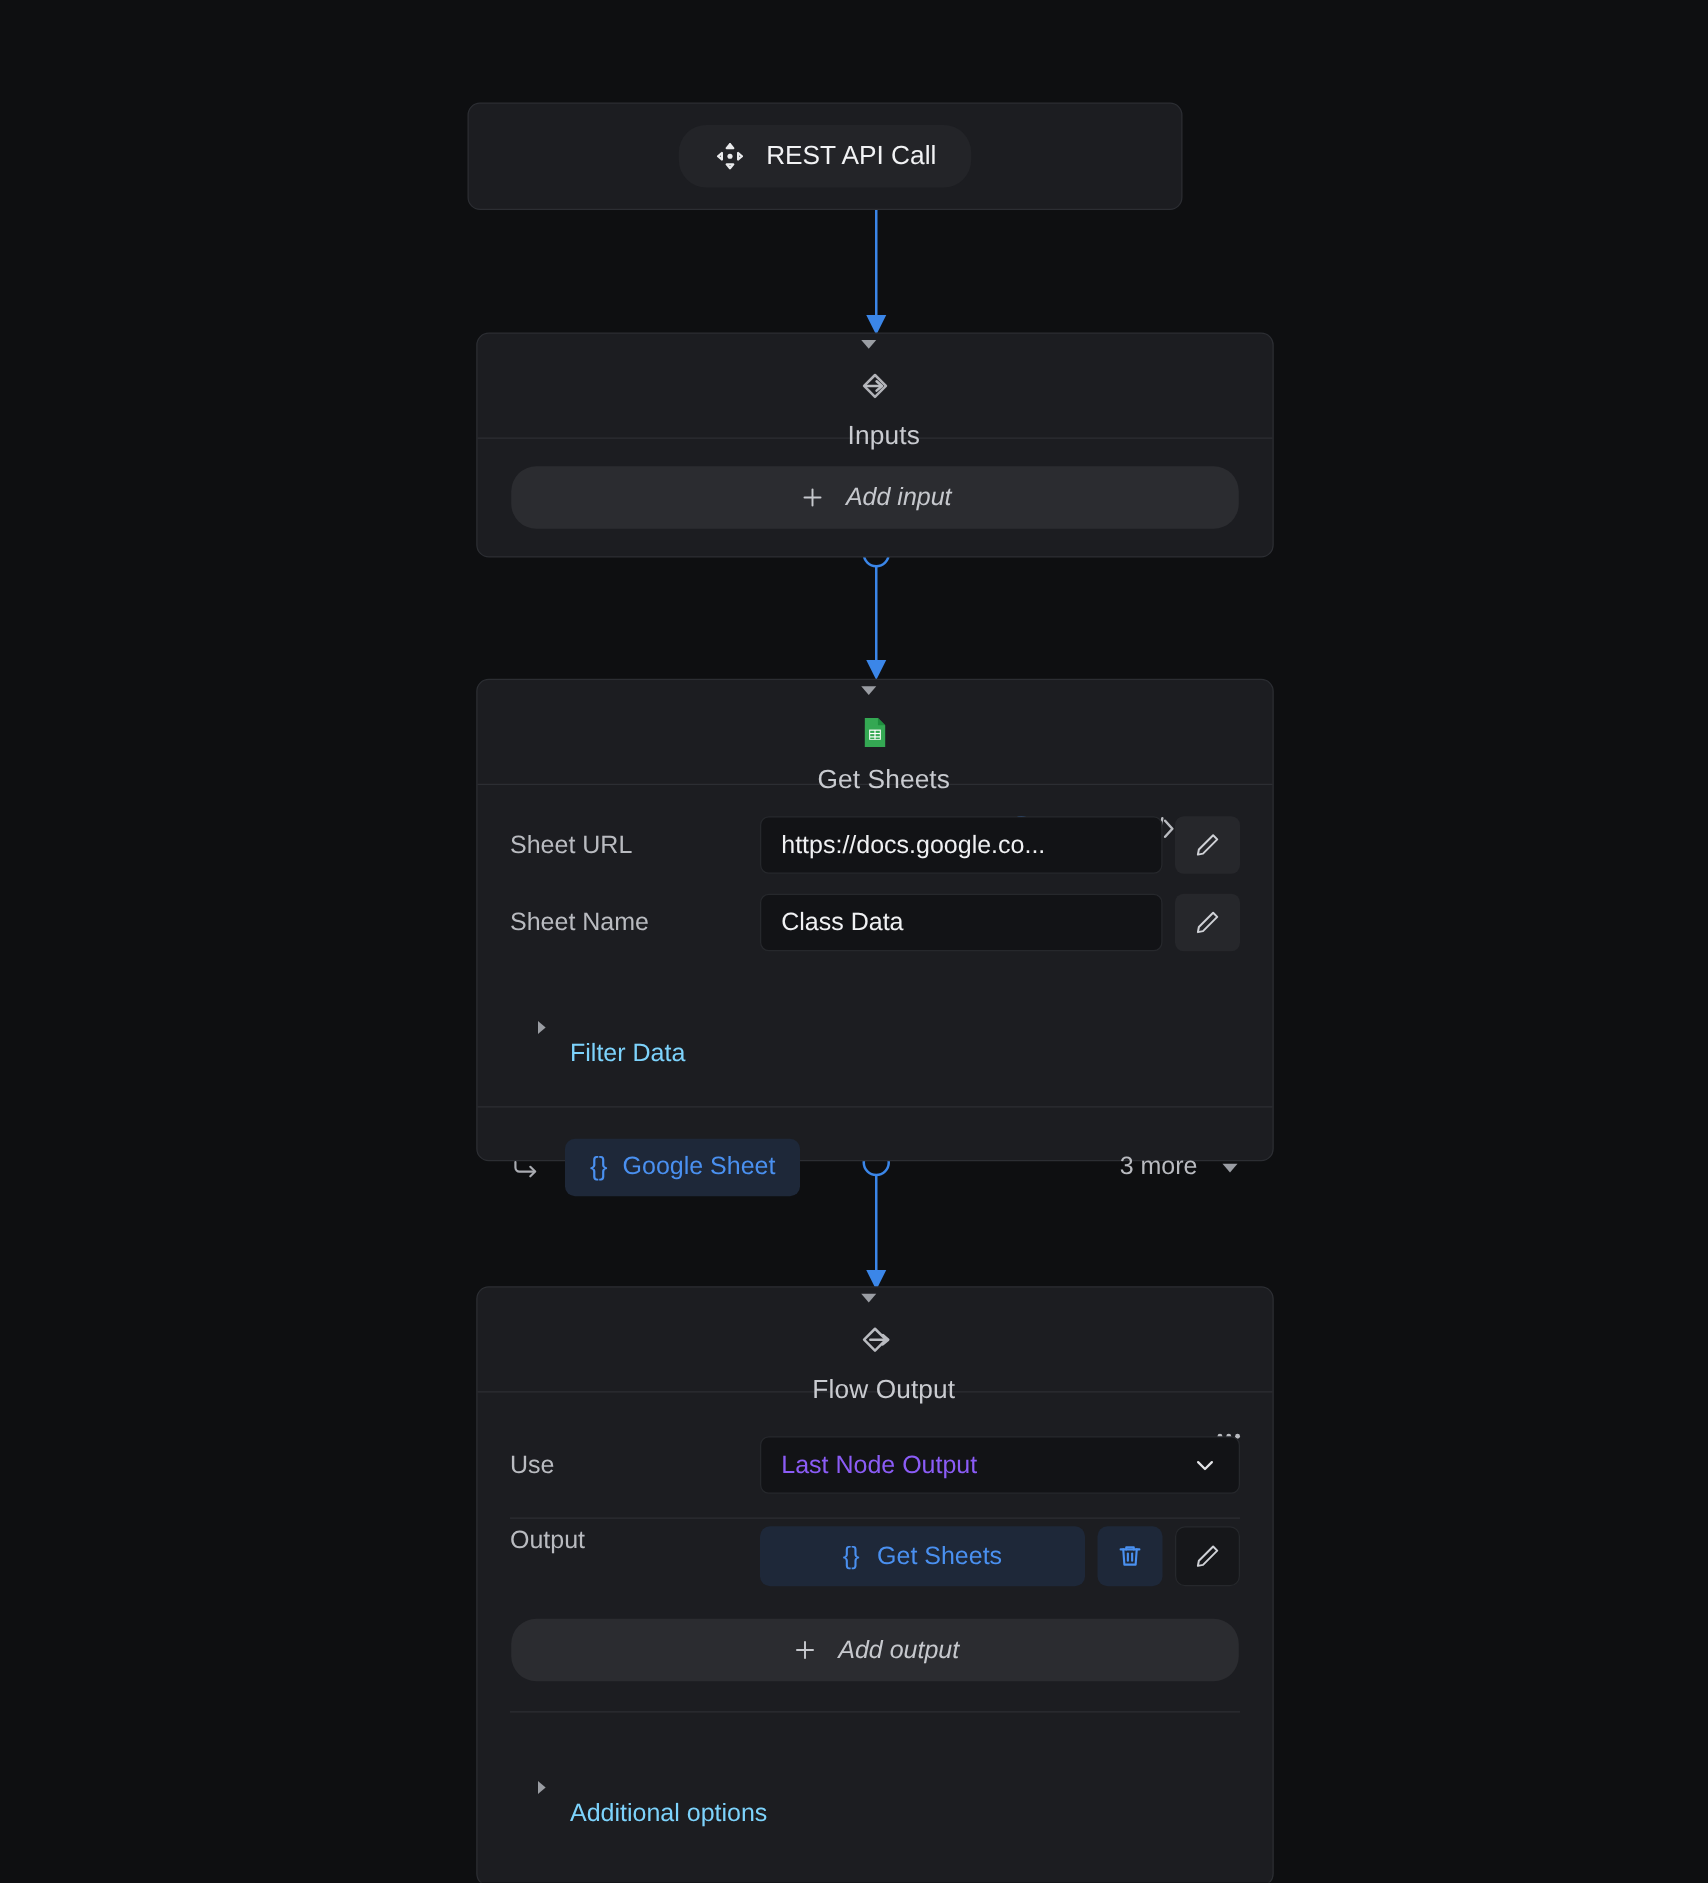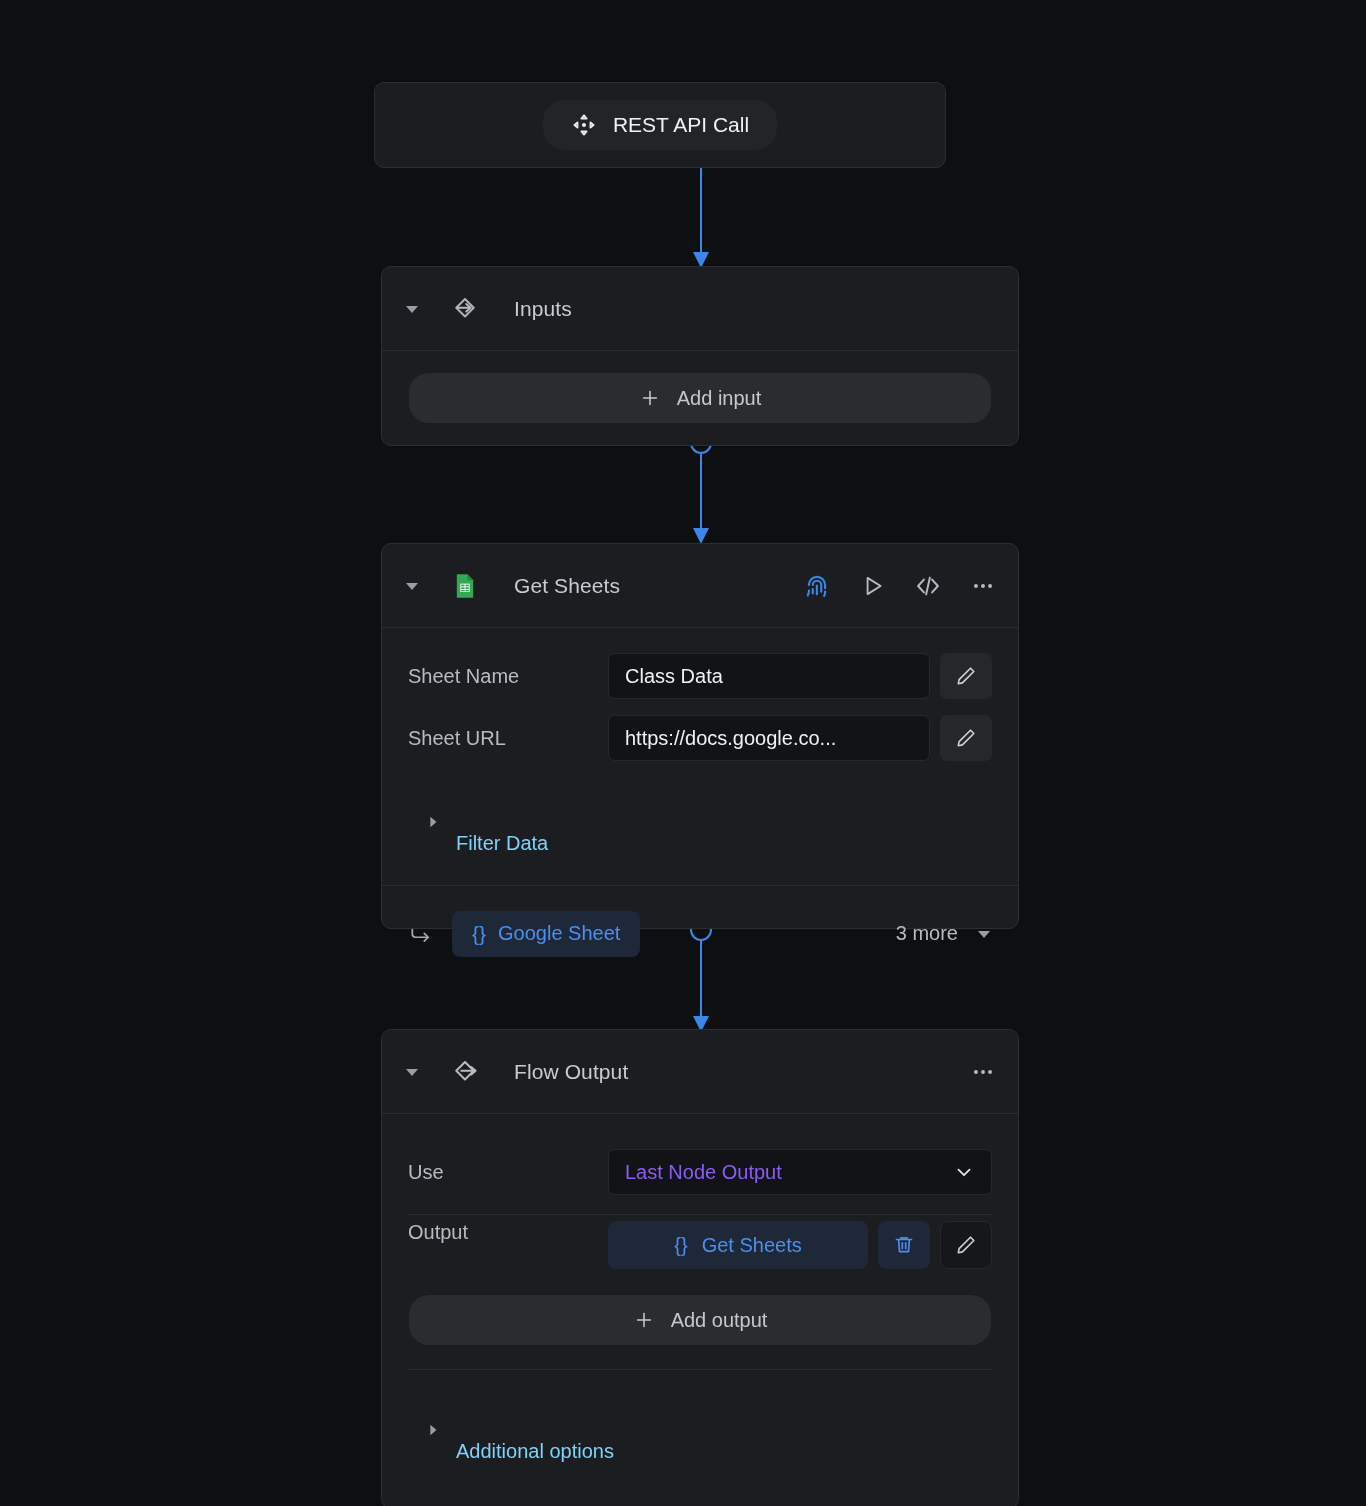--- a/index.html
+++ b/index.html
@@ -26,20 +26,21 @@
     border: 1px solid #2c2e33;
     border-radius: 10px;
   }
 
   .node-header {
     display: flex;
     align-items: center;
     height: 84px;
     padding: 0 22px;
     gap: 12px;
+    flex-direction: column;
   }
 
   .node-header.with-divider { border-bottom: 1px solid #2c2e33; }
 
   .chev-collapse {
     width: 26px;
     display: flex;
     align-items: center;
     justify-content: flex-start;
     cursor: pointer;
@@ -96,20 +97,21 @@
   .add-btn {
     display: flex; align-items: center; justify-content: center;
     gap: 16px;
     background: #2b2c30;
     border-radius: 20px;
     height: 50px;
     color: #c6c8cd;
     font-size: 20px;
     cursor: pointer;
     margin: 0 1px;
+    font-style: italic;
   }
 
   
   #sheets-node { left: 381px; top: 543px; width: 638px; height: 386px; }
 
   .field-row {
     display: flex;
     align-items: center;
     height: 52px;
     margin-bottom: 10px;
@@ -338,32 +340,32 @@
             <circle cx="5.5" cy="12" r="1.8"></circle>
               <circle cx="12" cy="12" r="1.8"></circle>
               <circle cx="18.5" cy="12" r="1.8"></circle>
           </svg>
         </span>
       </div>
     </div>
 
     <div class="node-body">
       <div class="field-row">
-        <span class="field-label">Sheet Name</span>
-        <span class="field-input">Class Data</span>
+        <span class="field-label">Sheet URL</span>
+        <span class="field-input">https://docs.google.co...</span>
         <span class="icon-btn">
           <svg width="24" height="24" viewBox="0 0 24 24" fill="none" stroke="#cfd1d6" stroke-width="1.6" stroke-linecap="round" stroke-linejoin="round">
             <path d="M16.5 4.2l3.3 3.3L8.4 18.9 4.3 19.7l.8-4.1z"></path>
           </svg>
         </span>
       </div>
 
       <div class="field-row">
-        <span class="field-label">Sheet URL</span>
-        <span class="field-input">https://docs.google.co...</span>
+        <span class="field-label">Sheet Name</span>
+        <span class="field-input">Class Data</span>
         <span class="icon-btn">
           <svg width="24" height="24" viewBox="0 0 24 24" fill="none" stroke="#cfd1d6" stroke-width="1.6" stroke-linecap="round" stroke-linejoin="round">
             <path d="M16.5 4.2l3.3 3.3L8.4 18.9 4.3 19.7l.8-4.1z"></path>
           </svg>
         </span>
       </div>
 
       <div class="collapsed-row">
         <span class="hicon">
           <svg width="14" height="14" viewBox="0 0 16 16">

